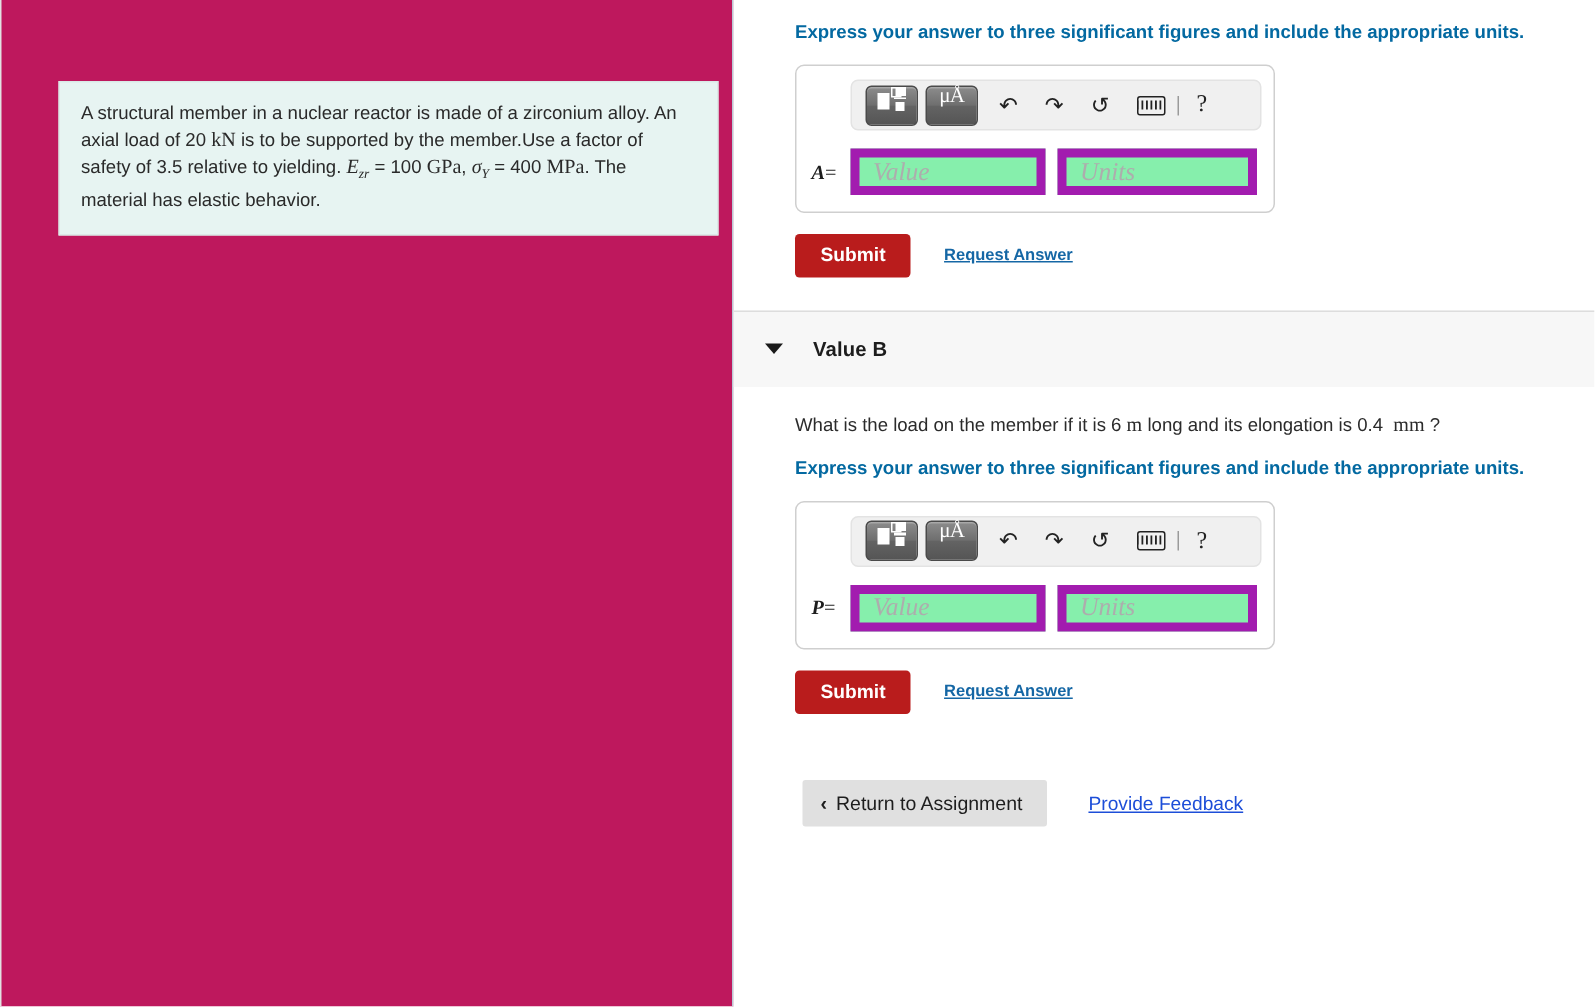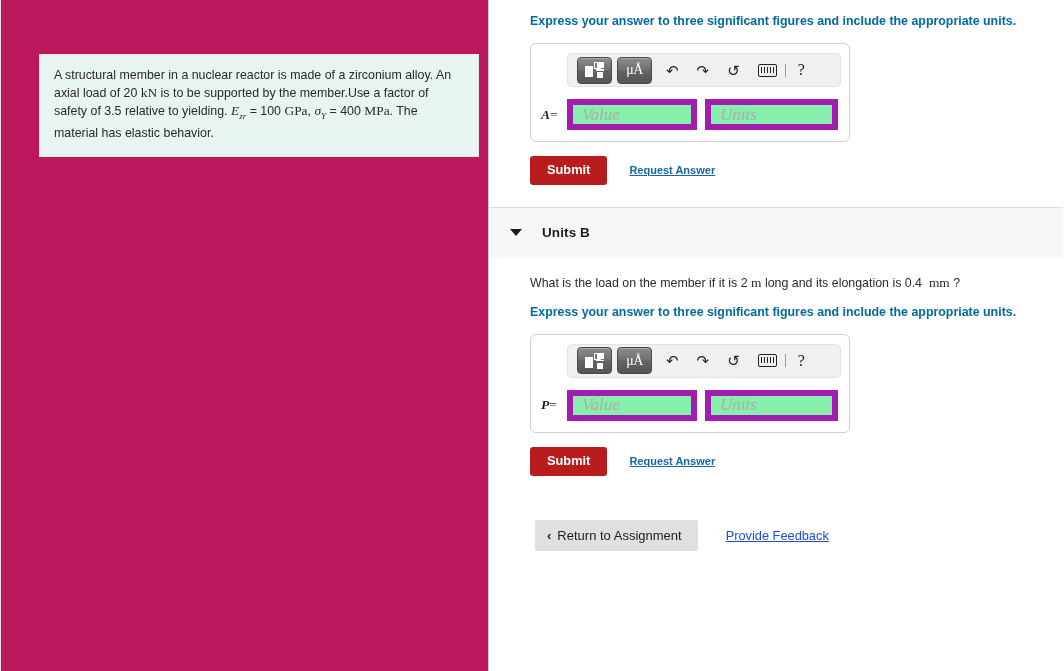--- a/index.html
+++ b/index.html
@@ -143,21 +143,21 @@
     margin-left: 26px;
     width: 274px;
   }
   .tb-btn {
     width: 33px;
     height: 25px;
     border-radius: 4px;
     border: 1px solid #4a4a4a;
     background: linear-gradient(to bottom, #8c8c8c 0%, #6f6f6f 48%, #636363 52%, #555555 100%);
     display: flex;
-    align-items: center;
+    align-items: flex-start;
     justify-content: center;
     margin-right: 5px;
     cursor: pointer;
     box-shadow: inset 0 1px 0 rgba(255,255,255,0.25);
   }
   .tmpl-glyph {
     position: relative;
     width: 19px;
     height: 16px;
   }
@@ -362,25 +362,25 @@
       </div>
 
       <div class="action-row">
         <button class="submit-btn">Submit</button>
         <a class="req-answer-link">Request Answer</a>
       </div>
     </div>
 
     <div class="part-header" style="margin-top:22px;">
       <div class="caret-icon"></div>
-      <div class="part-title">Units B</div>
+      <div class="part-title">Value B</div>
     </div>
 
     <div class="part-body">
-      <div class="question-text"><span>What is the load on the member if it is 2 </span><span class="mathup">m</span><span> long and its elongation is 0.4&nbsp; </span><span class="mathup">mm</span><span> ?</span></div>
+      <div class="question-text"><span>What is the load on the member if it is 6 </span><span class="mathup">m</span><span> long and its elongation is 0.4&nbsp; </span><span class="mathup">mm</span><span> ?</span></div>
       <div class="instruction-text">Express your answer to three significant figures and include the appropriate units.</div>
 
       <div class="answer-box">
         <div class="answer-toolbar">
           <div class="tb-btn">
             <span class="tmpl-glyph">
               <i class="big"></i>
                 <i class="tiny"></i>
                 <i class="topr"></i>
                 <i class="bar"></i>

